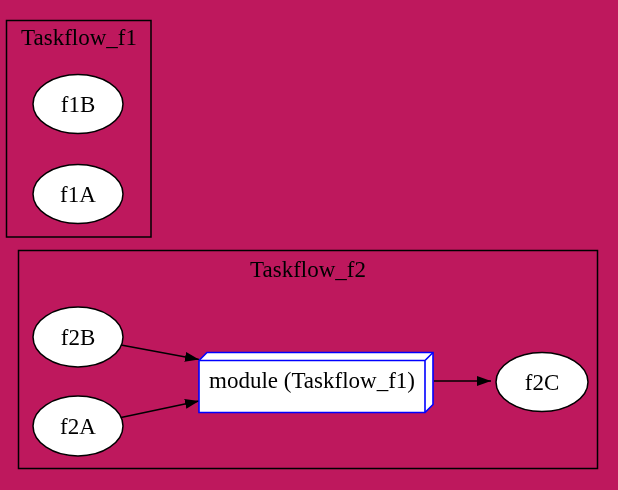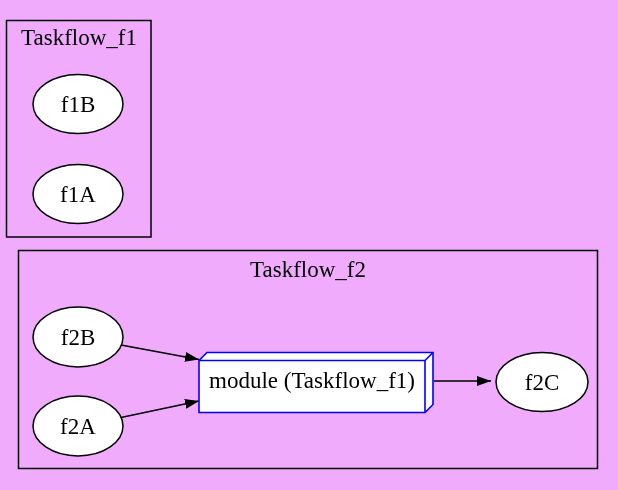--- a/index.html
+++ b/index.html
@@ -4,21 +4,21 @@
 <style>
   html, body {
     margin: 0;
     padding: 0;
     background: #ffffff;
   }
   .canvas {
     position: relative;
     width: 618px;
     height: 490px;
-    background: #f0abfc;
+    background: #be185d;
     overflow: hidden;
   }
   .canvas svg {
     position: absolute;
     left: 0;
     top: 0;
   }
   text {
     font-family: "Liberation Serif", "DejaVu Serif", serif;
     font-size: 23px;

